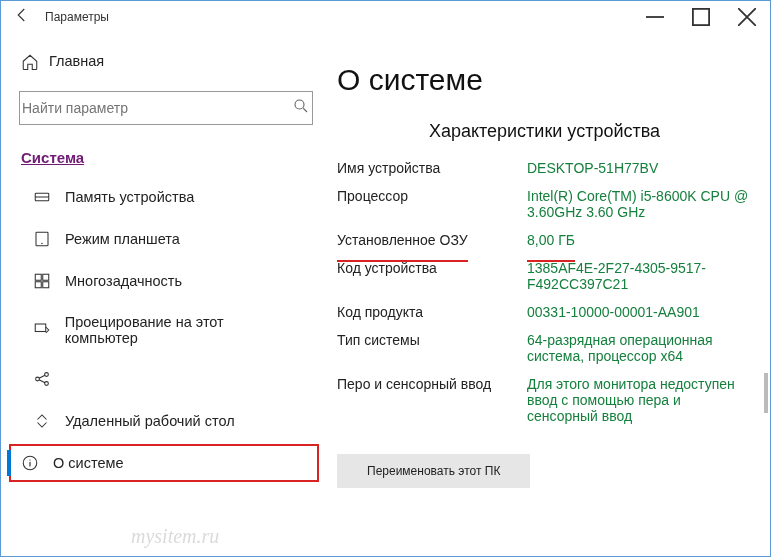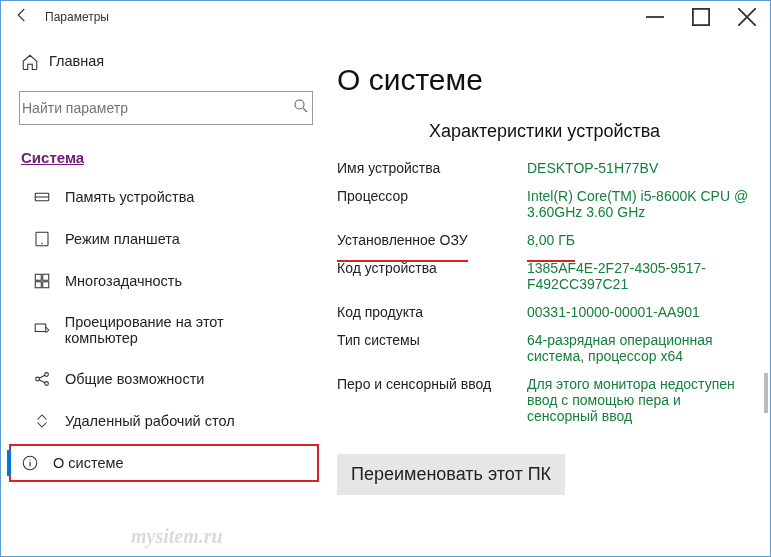--- a/index.html
+++ b/index.html
@@ -22,24 +22,24 @@
 .nav-item .icon { width: 32px; display: flex; align-items: center; color: #333; }
 .nav-item.selected::before { content: ""; position: absolute; left: 0; top: 8px; bottom: 8px; width: 4px; background: #0078d7; }
 .nav-item.boxed { outline: 2px solid #d92323; outline-offset: -4px; margin: 0 10px 0 6px; padding: 12px 14px; }
 .main { flex: 1; padding: 30px 18px 0 6px; overflow: hidden; position: relative; }
 .main h1 { font-size: 30px; font-weight: 400; color: #111; margin-bottom: 24px; }
 .main h2 { font-size: 18px; font-weight: 400; color: #111; margin-bottom: 18px; text-align: center; }
 .spec-row { display: flex; margin-bottom: 12px; font-size: 14px; }
 .spec-row .k { width: 190px; color: #222; }
 .spec-row .v { flex: 1; color: #15803d; }
 .underline-red { border-bottom: 2px solid #d92323; padding-bottom: 12px; }
-.rename-btn { margin-top: 18px; background: #e6e6e6; border: none; padding: 10px 14px; font-size: 18px; color: #222; cursor: pointer; }
+.rename-btn { margin-top: 18px; background: #e6e6e6; border: none; padding: 10px 30px; font-size: 12px; color: #222; cursor: pointer; }
 .scrollbar { position: absolute; right: 2px; top: 340px; width: 4px; height: 40px; background: #bbb; }
 svg { width: 18px; height: 18px; }
-.watermark { position: absolute; left: 130px; bottom: 8px; font-size: 20px; font-style: italic; color: rgba(150,150,150,0.35); font-family: Georgia, serif; pointer-events: none; font-weight: bold; }
+.watermark { position: absolute; left: 130px; bottom: 8px; font-size: 20px; font-style: italic; color: rgba(150,150,150,0.35); font-family: Georgia, serif; pointer-events: none; }
 </style>
 </head>
 <body>
 
 <div class="titlebar">
   <div class="back">
     <svg viewBox="0 0 24 24">
         <path d="M15 4l-8 8 8 8" fill="none" stroke="#333" stroke-width="1.5"></path>
       </svg>
   </div>
@@ -122,21 +122,20 @@
     </div>
     <div class="nav-item">
       <span class="icon">
           <svg viewBox="0 0 24 24">
             <circle cx="6" cy="12" r="2.5" fill="none" stroke="#333" stroke-width="1.4"></circle>
             <circle cx="18" cy="6" r="2.5" fill="none" stroke="#333" stroke-width="1.4"></circle>
             <circle cx="18" cy="18" r="2.5" fill="none" stroke="#333" stroke-width="1.4"></circle>
             <path d="M8 11l8-4M8 13l8 4" stroke="#333" stroke-width="1.4"></path>
           </svg>
         </span>
-      <span>Общие возможности</span>
     </div>
     <div class="nav-item">
       <span class="icon">
           <svg viewBox="0 0 24 24">
             <path d="M6 10l6-6 6 6M6 14l6 6 6-6" fill="none" stroke="#333" stroke-width="1.4"></path>
           </svg>
         </span>
       <span>Удаленный рабочий стол</span>
     </div>
     <div class="nav-item selected boxed">

